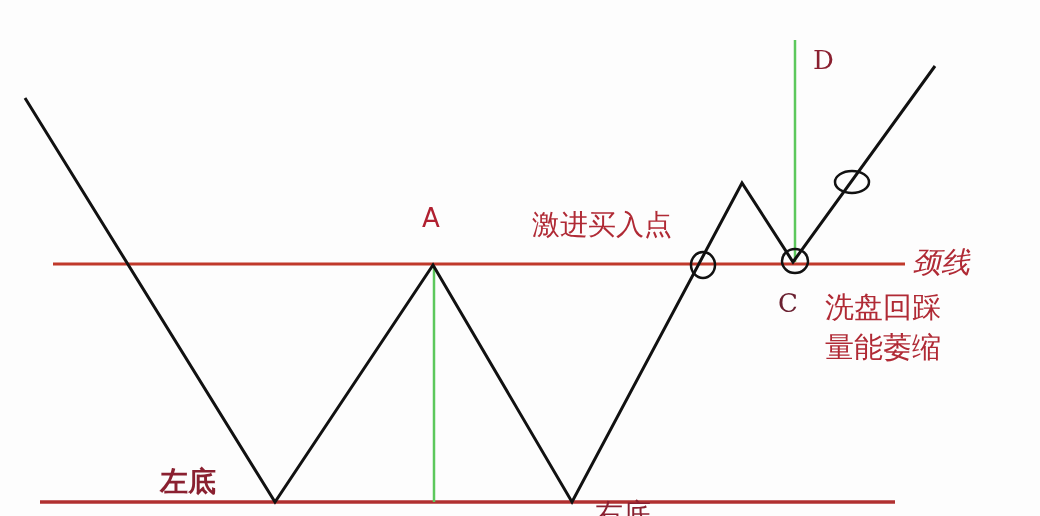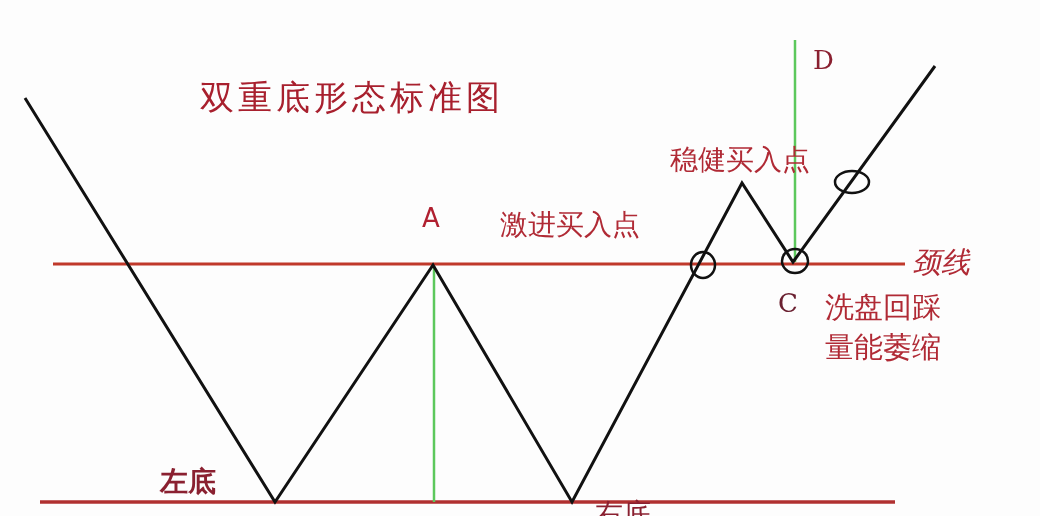--- a/index.html
+++ b/index.html
@@ -25,21 +25,21 @@
       position: absolute;
       color: #b02a35;
       white-space: nowrap;
       line-height: 1;
     }
     .title { left: 200px; top: 80px; font-size: 34px; letter-spacing: 4px; color: #a8202e; }
     .pt { font-family: "DejaVu Serif", serif; font-size: 26px; color: #8a2030; }
     .pt-a { left: 422px; top: 205px; font-family: "DejaVu Sans", sans-serif; color: #b02030; }
     .pt-c { left: 778px; top: 290px; color: #6a2030; }
     .pt-d { left: 813px; top: 47px; }
-    .aggr { left: 500px; top: 211px; font-size: 28px; }
+    .aggr { left: 532px; top: 211px; font-size: 28px; }
     .steady { left: 670px; top: 146px; font-size: 28px; }
     .neck { left: 912px; top: 248px; font-size: 29px; font-style: italic; }
     .wash { left: 825px; top: 293px; font-size: 29px; }
     .vol { left: 825px; top: 333px; font-size: 29px; }
     .lb { left: 160px; top: 468px; font-size: 28px; color: #8a2030; font-weight: bold; }
     .rb { left: 595px; top: 468px; font-size: 28px; color: #8a2030; margin-top: 32px; }
   </style>
 </head>
 <body>
 
@@ -53,24 +53,22 @@
     <line x1="434" y1="266" x2="434" y2="502" stroke="#5cc85c" stroke-width="2.5"></line>
     <line x1="795" y1="40" x2="795" y2="262" stroke="#5cc85c" stroke-width="2.5"></line>
 
     <polyline points="25,98 275,502 433,265 572,502 742,183 793,262 935,66" fill="none" stroke="#111111" stroke-width="3" stroke-linejoin="miter"></polyline>
 
     <ellipse cx="703" cy="265" rx="12" ry="13" fill="none" stroke="#111" stroke-width="2.5"></ellipse>
     <ellipse cx="795" cy="261" rx="13" ry="12" fill="none" stroke="#111" stroke-width="2.5"></ellipse>
     <ellipse cx="852" cy="182" rx="17" ry="11" fill="none" stroke="#111" stroke-width="2.5"></ellipse>
   </svg>
 
-  <div class="label title">双重底形态标准图</div>
   <div class="label pt pt-a">A</div>
   <div class="label pt pt-c">C</div>
   <div class="label pt pt-d">D</div>
   <div class="label aggr">激进买入点</div>
-  <div class="label steady">稳健买入点</div>
   <div class="label neck">颈线</div>
   <div class="label wash">洗盘回踩</div>
   <div class="label vol">量能萎缩</div>
   <div class="label lb">左底</div>
   <div class="label rb">右底</div>
 </div>
 
 </body></html>

